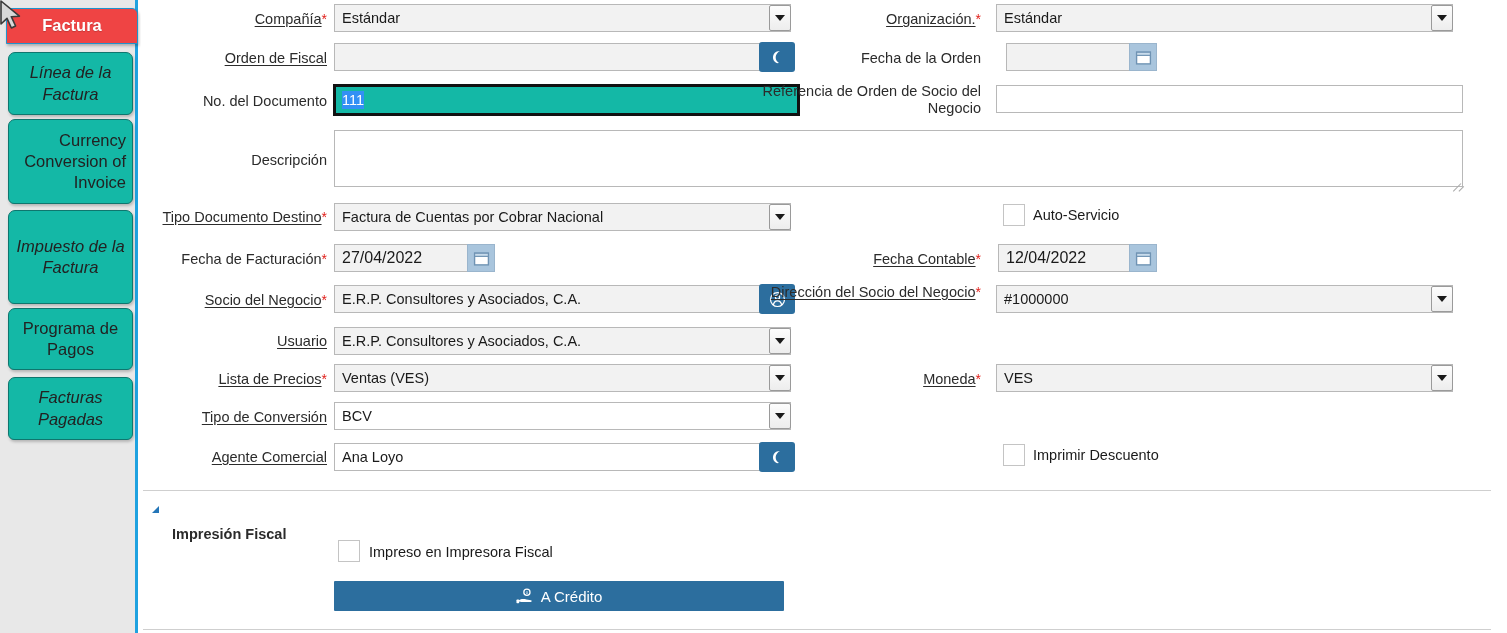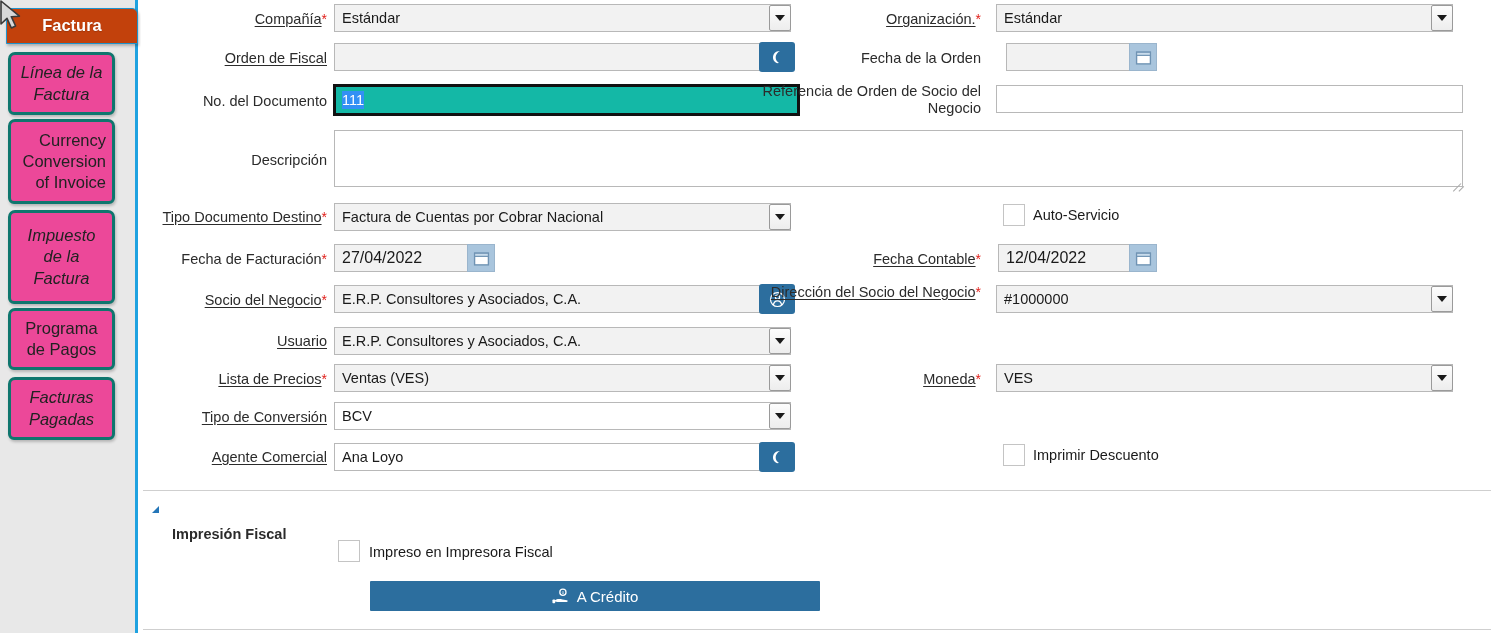--- a/index.html
+++ b/index.html
@@ -14,34 +14,34 @@
 
   
   #sidebar {
     position: absolute; left: 0; top: 0;
     width: 138px; height: 633px;
     background: #e8e8e8;
     border-right: 3px solid #1fa2e0;
   }
   .tab {
     position: absolute;
-    left: 8px; width: 107px;
-    background: #ec4899;
-    border: 3px solid #0f766e;
+    left: 8px; width: 125px;
+    background: #14b8a6;
+    border: 1px solid #0f766e;
     border-radius: 7px 7px 6px 6px;
     box-shadow: 1px 2px 3px rgba(0,0,0,.22);
     display: flex; align-items: center; justify-content: center;
     text-align: center;
     font-size: 16.5px;
     color: #222;
     line-height: 1.28;
     padding: 3px 6px;
   }
   .tab.active {
-    background: #c2410c;
+    background: #ef4444;
     color: #ffffff;
     border: 1px solid #1f93cc;
     font-weight: bold;
     left: 6px; width: 132px;
     border-radius: 6px 6px 0 0;
     box-shadow: 1px 2px 3px rgba(0,0,0,.25);
     text-shadow: 0 1px 1px rgba(0,0,0,.18);
   }
   .tab.italic { font-style: italic; }
 
@@ -161,21 +161,20 @@
     transform: rotate(180deg);
   }
   #creditbtn {
     position: absolute;
     background: #2c6e9e;
     color: #ffffff;
     font-size: 15px;
     display: flex; align-items: center; justify-content: center;
     gap: 5px;
     border-radius: 1px;
-    margin-left: 36px;
   }
   #cursor { position: absolute; left: 0; top: 0; z-index: 50; }
 </style>
 </head>
 <body>
 
 <div id="root">
 
   <div id="sidebar">
     <div class="tab active" style="top:8px;height:36px;">

